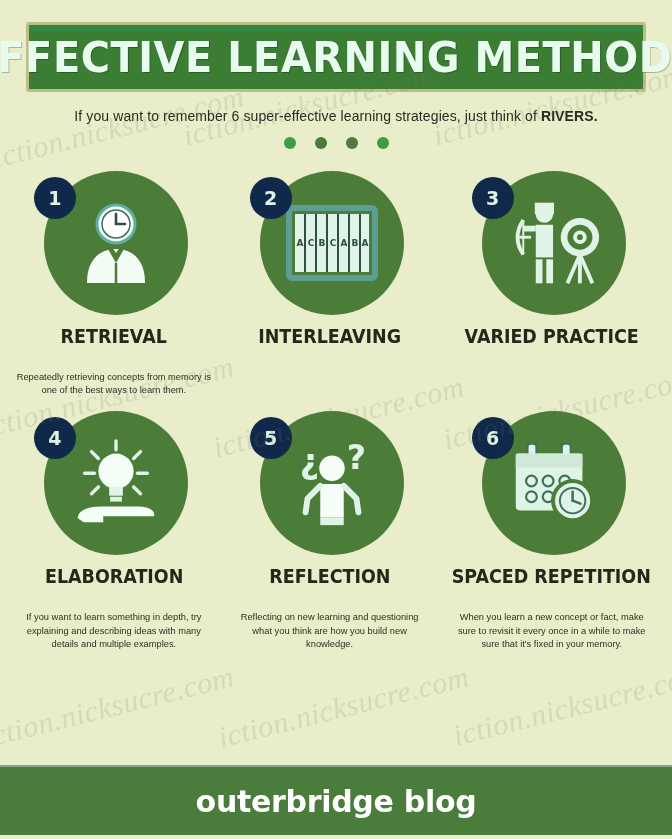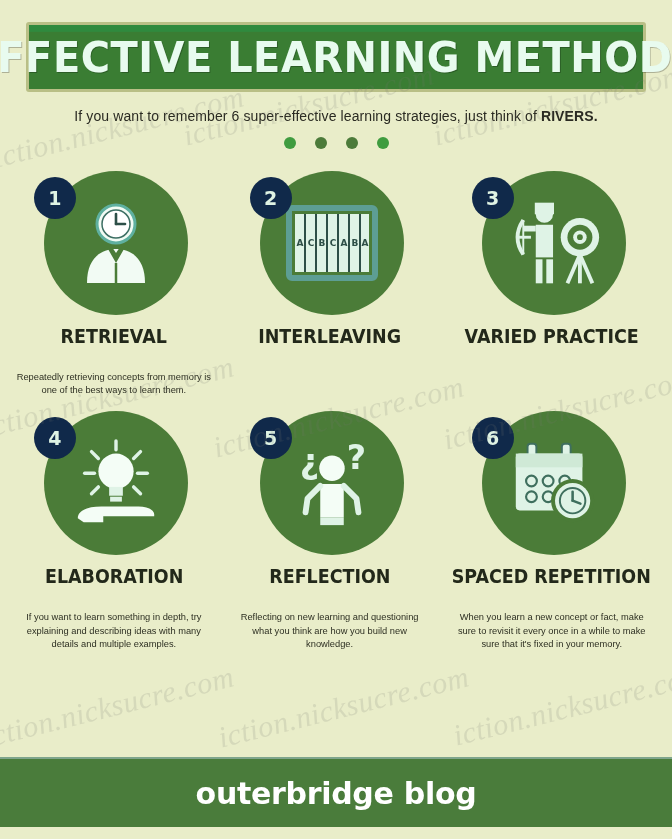--- a/index.html
+++ b/index.html
@@ -168,21 +168,21 @@
     line-height: 1.42;
     color: #2d2f22;
     text-align: center;
     max-width: 196px;
   }
 
   
   #footer-bar {
     position: absolute;
     left: 0;
-    bottom: 12px;
+    bottom: 4px;
     width: 672px;
     height: 70px;
     background: #4a7c3b;
     border-top: 2px solid #7fa58c;
     display: flex;
     align-items: center;
     justify-content: center;
     z-index: 6;
   }
   #footer-logo {

